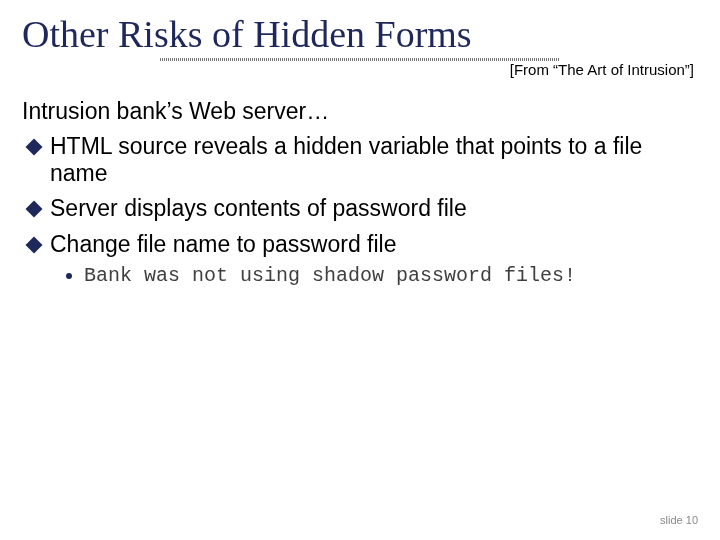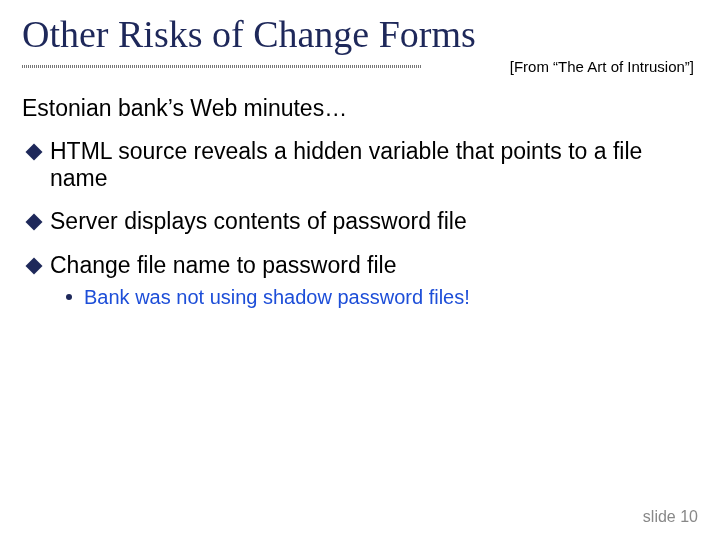--- a/index.html
+++ b/index.html
@@ -24,20 +24,21 @@
     font-size: 38px;
     font-weight: 400;
     color: #1e285a;
     margin: 0 0 2px 0;
     padding: 0;
   }
   .rule-row {
     display: flex;
     align-items: center;
     margin-top: 2px;
+    flex-direction: column;
   }
   .rule-line {
     flex: 0 0 auto;
     width: 400px;
     height: 3px;
     background: repeating-linear-gradient(
       90deg,
       #777 0, #777 1px,
       #fff 1px, #fff 2px
     );
@@ -55,72 +56,73 @@
     font-size: 23px;
     line-height: 1.18;
     color: #000;
   }
   .lvl1 {
     margin: 0 0 4px 0;
   }
   .lvl2 {
     position: relative;
     padding-left: 28px;
-    margin: 16px 0 2px 0;
+    margin: 8px 0 2px 0;
   }
   .lvl2 .diamond {
     position: absolute;
     left: 6px;
     top: 0.35em;
     width: 12px;
     height: 12px;
     background: #1e285a;
     transform: rotate(45deg);
   }
   .lvl3 {
     position: relative;
     padding-left: 62px;
     margin: 6px 0 6px 0;
     font-size: 20px;
-    color: #1d4ed8;
+    color: #404040;
     line-height: 1.2;
+    font-family: Liberation Mono, monospace;
   }
   .lvl3 .dot {
     position: absolute;
     left: 44px;
     top: 0.45em;
     width: 6px;
     height: 6px;
     background: #1e285a;
     border-radius: 50%;
   }
   .footer {
     position: absolute;
     right: 22px;
     bottom: 14px;
-    font-size: 16px;
+    font-size: 11px;
     color: #888;
     font-family: Verdana, Arial, sans-serif;
   }
 </style>
 </head>
 <body>
 
 <div class="slide">
 
-  <h1 class="title">Other Risks of Change Forms</h1>
+  <h1 class="title">Other Risks of Hidden Forms</h1>
 
   <div class="rule-row">
     <div class="rule-line"></div>
     <div class="source">[From “The Art of Intrusion”]</div>
   </div>
 
   <div class="body">
 
-    <div class="lvl1">Estonian bank’s Web minutes…</div>
+    <div class="lvl1">Intrusion bank’s Web server…</div>
 
     <div class="lvl2">
       <span class="diamond"></span>
       <span>HTML source reveals a hidden variable that points to a file name</span>
     </div>
 
     <div class="lvl2">
       <span class="diamond"></span>
       <span>Server displays contents of password file</span>
     </div>

